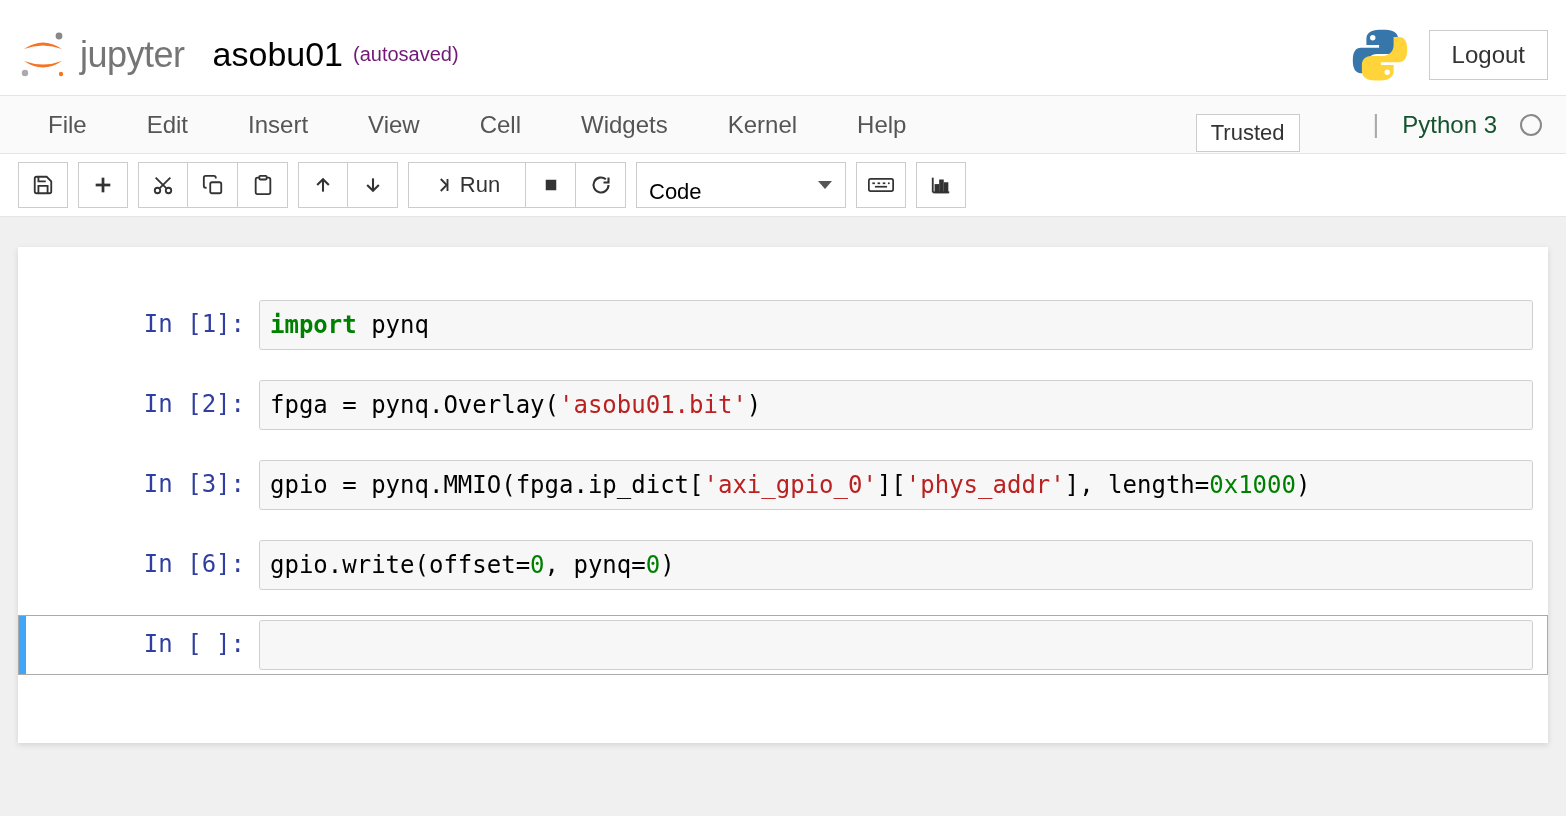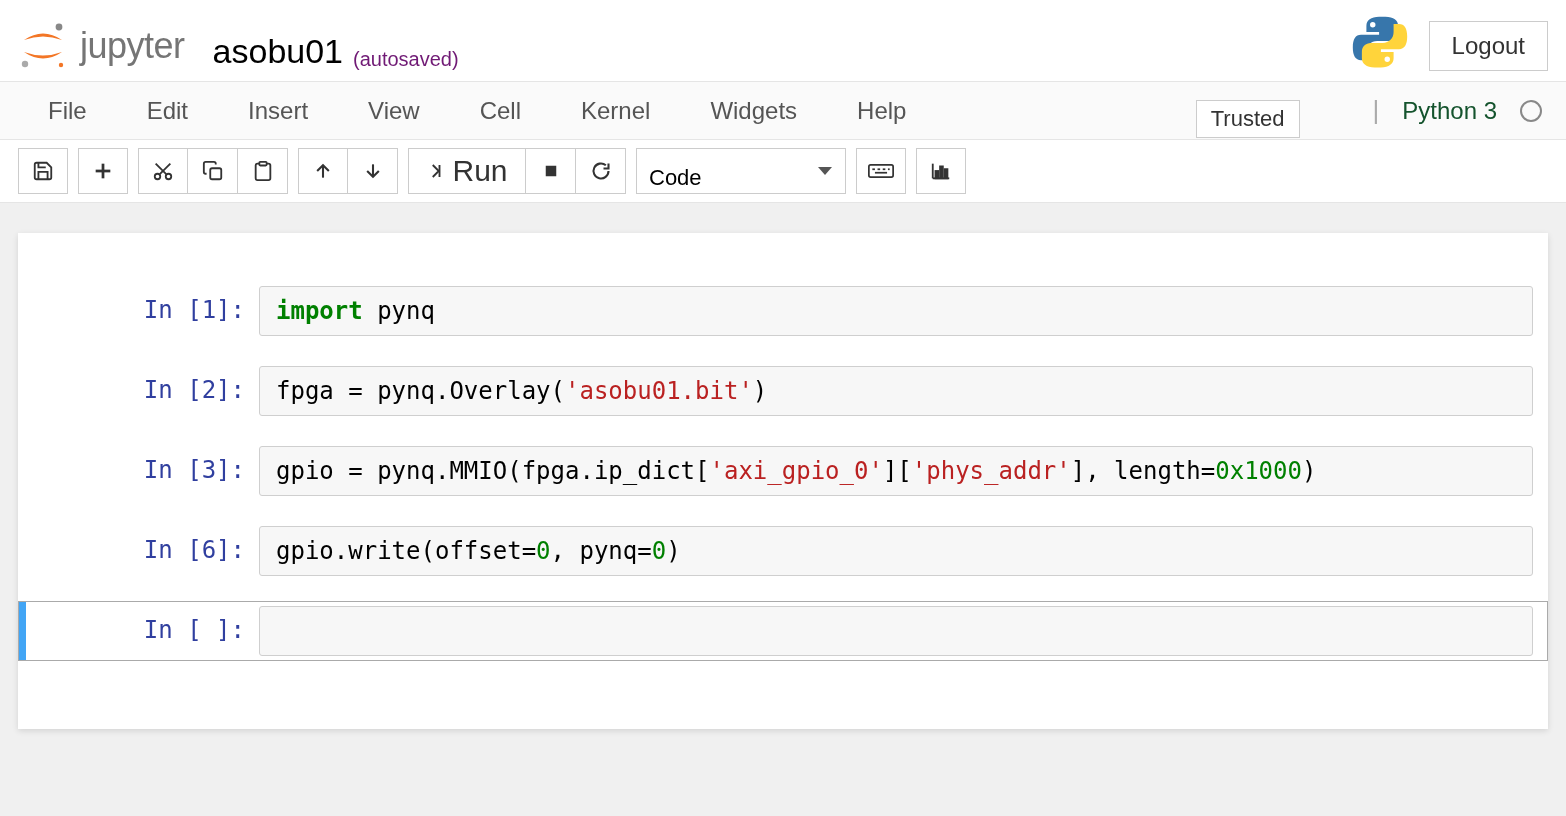--- a/index.html
+++ b/index.html
@@ -5,24 +5,24 @@
   * { box-sizing: border-box; margin: 0; padding: 0; }
   body {
     font-family: "Helvetica Neue", Helvetica, Arial, sans-serif;
     font-size: 14px;
     background: #fff;
     width: 1566px;
   }
   
   .header {
     display: flex;
-    align-items: flex-end;
+    align-items: center;
     padding: 24px 18px 10px 18px;
     border-bottom: 1px solid #e5e5e5;
-    height: 82px;
+    height: 96px;
   }
   .logo-wrap {
     display: flex;
     align-items: center;
     gap: 12px;
     margin-right: 28px;
   }
   .logo-mark svg { display: block; }
   .logo-text {
     font-size: 36px;
@@ -115,21 +115,21 @@
     align-items: center;
     justify-content: center;
     cursor: pointer;
     color: #333;
     font-size: 20px;
   }
   .tb-group .tb-btn + .tb-btn { border-left: none; }
   .tb-btn.run {
     min-width: 118px;
     gap: 8px;
-    font-size: 30px;
+    font-size: 22px;
   }
   .tb-select {
     border: 1px solid #ccc;
     height: 46px;
     width: 210px;
     font-size: 22px;
     padding: 12px 36px 0 12px;
     background: #fff;
     cursor: pointer;
     appearance: none;
@@ -190,21 +190,21 @@
   }
   .cell { position: relative; }
   .cell.selected .prompt-bar { display: block; }
   .cell:not(.selected) .prompt-bar { display: none; }
 
   .input-area {
     flex: 1;
     background: #f7f7f7;
     border: 1px solid #cfcfcf;
     border-radius: 3px;
-    padding: 10px 16px;
+    padding: 10px 10px;
     font-family: "Menlo", "Monaco", monospace;
     font-size: 24px;
     min-height: 50px;
     margin-right: 6px;
   }
   .tok-kw { color: #008000; font-weight: bold; }
   .tok-str { color: #BA2121; }
   .tok-num { color: #008000; }
   .tok-plain { color: #000; }
 
@@ -238,22 +238,22 @@
   <button class="logout-btn">Logout</button>
 </div>
 
 <div class="menubar">
   <div id="menu-items" style="display:flex;">
       <div class="menu-item">File</div>
       <div class="menu-item">Edit</div>
       <div class="menu-item">Insert</div>
       <div class="menu-item">View</div>
       <div class="menu-item">Cell</div>
+      <div class="menu-item">Widgets</div>
       <div class="menu-item">Kernel</div>
-      <div class="menu-item">Widgets</div>
       <div class="menu-item">Help</div>
     </div>
   <div class="menubar-spacer"></div>
   <button class="trusted">Trusted</button>
   <span class="kernel-sep">|</span>
   <span class="kernel-name">Python 3</span>
   <span class="kernel-indicator"></span>
 </div>
 
 <div class="toolbar">

